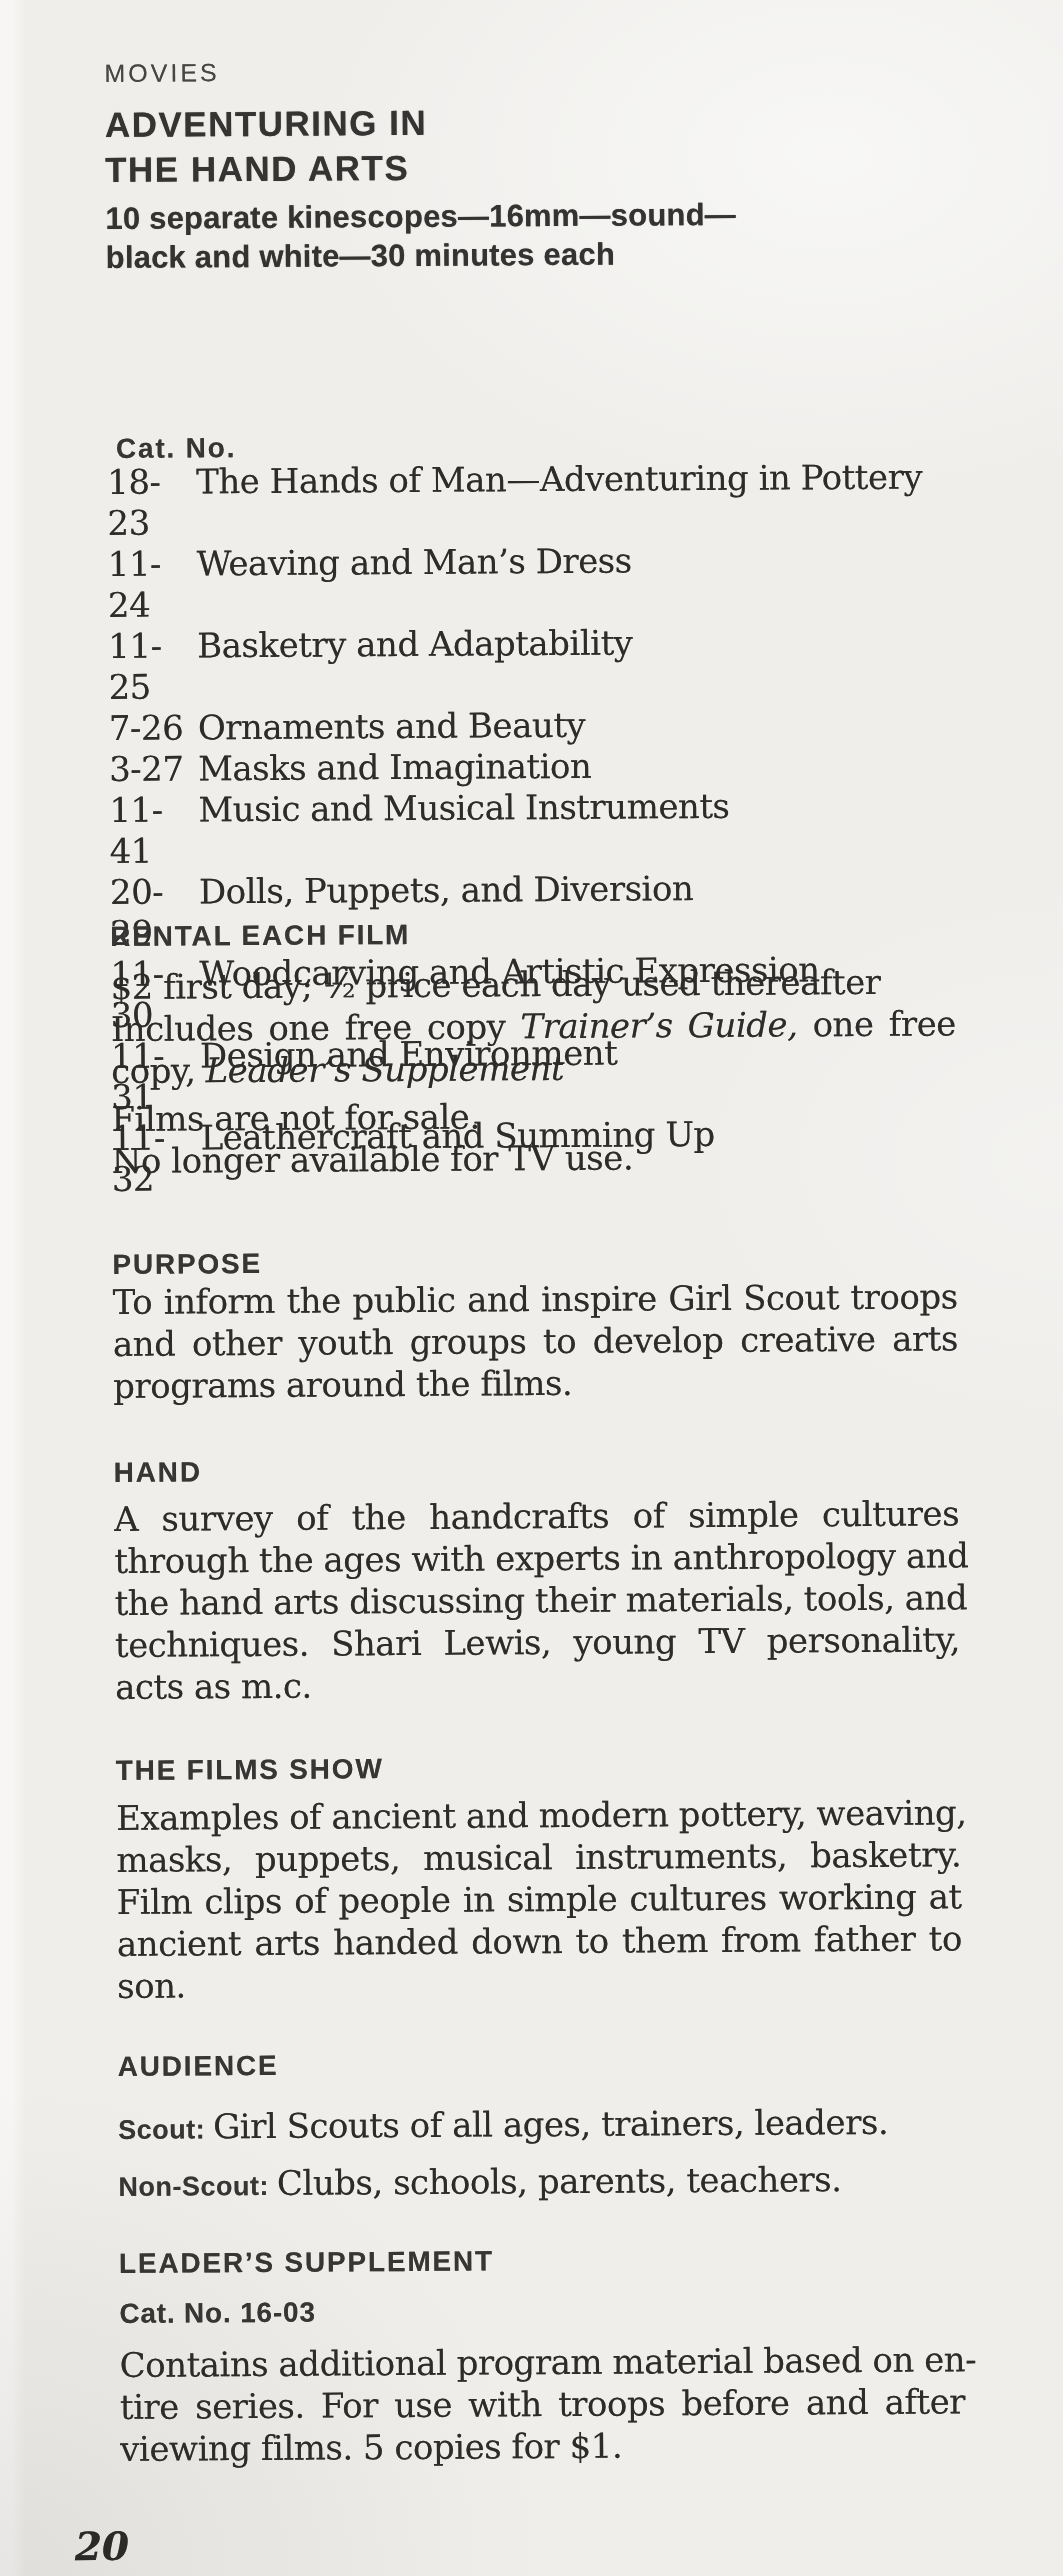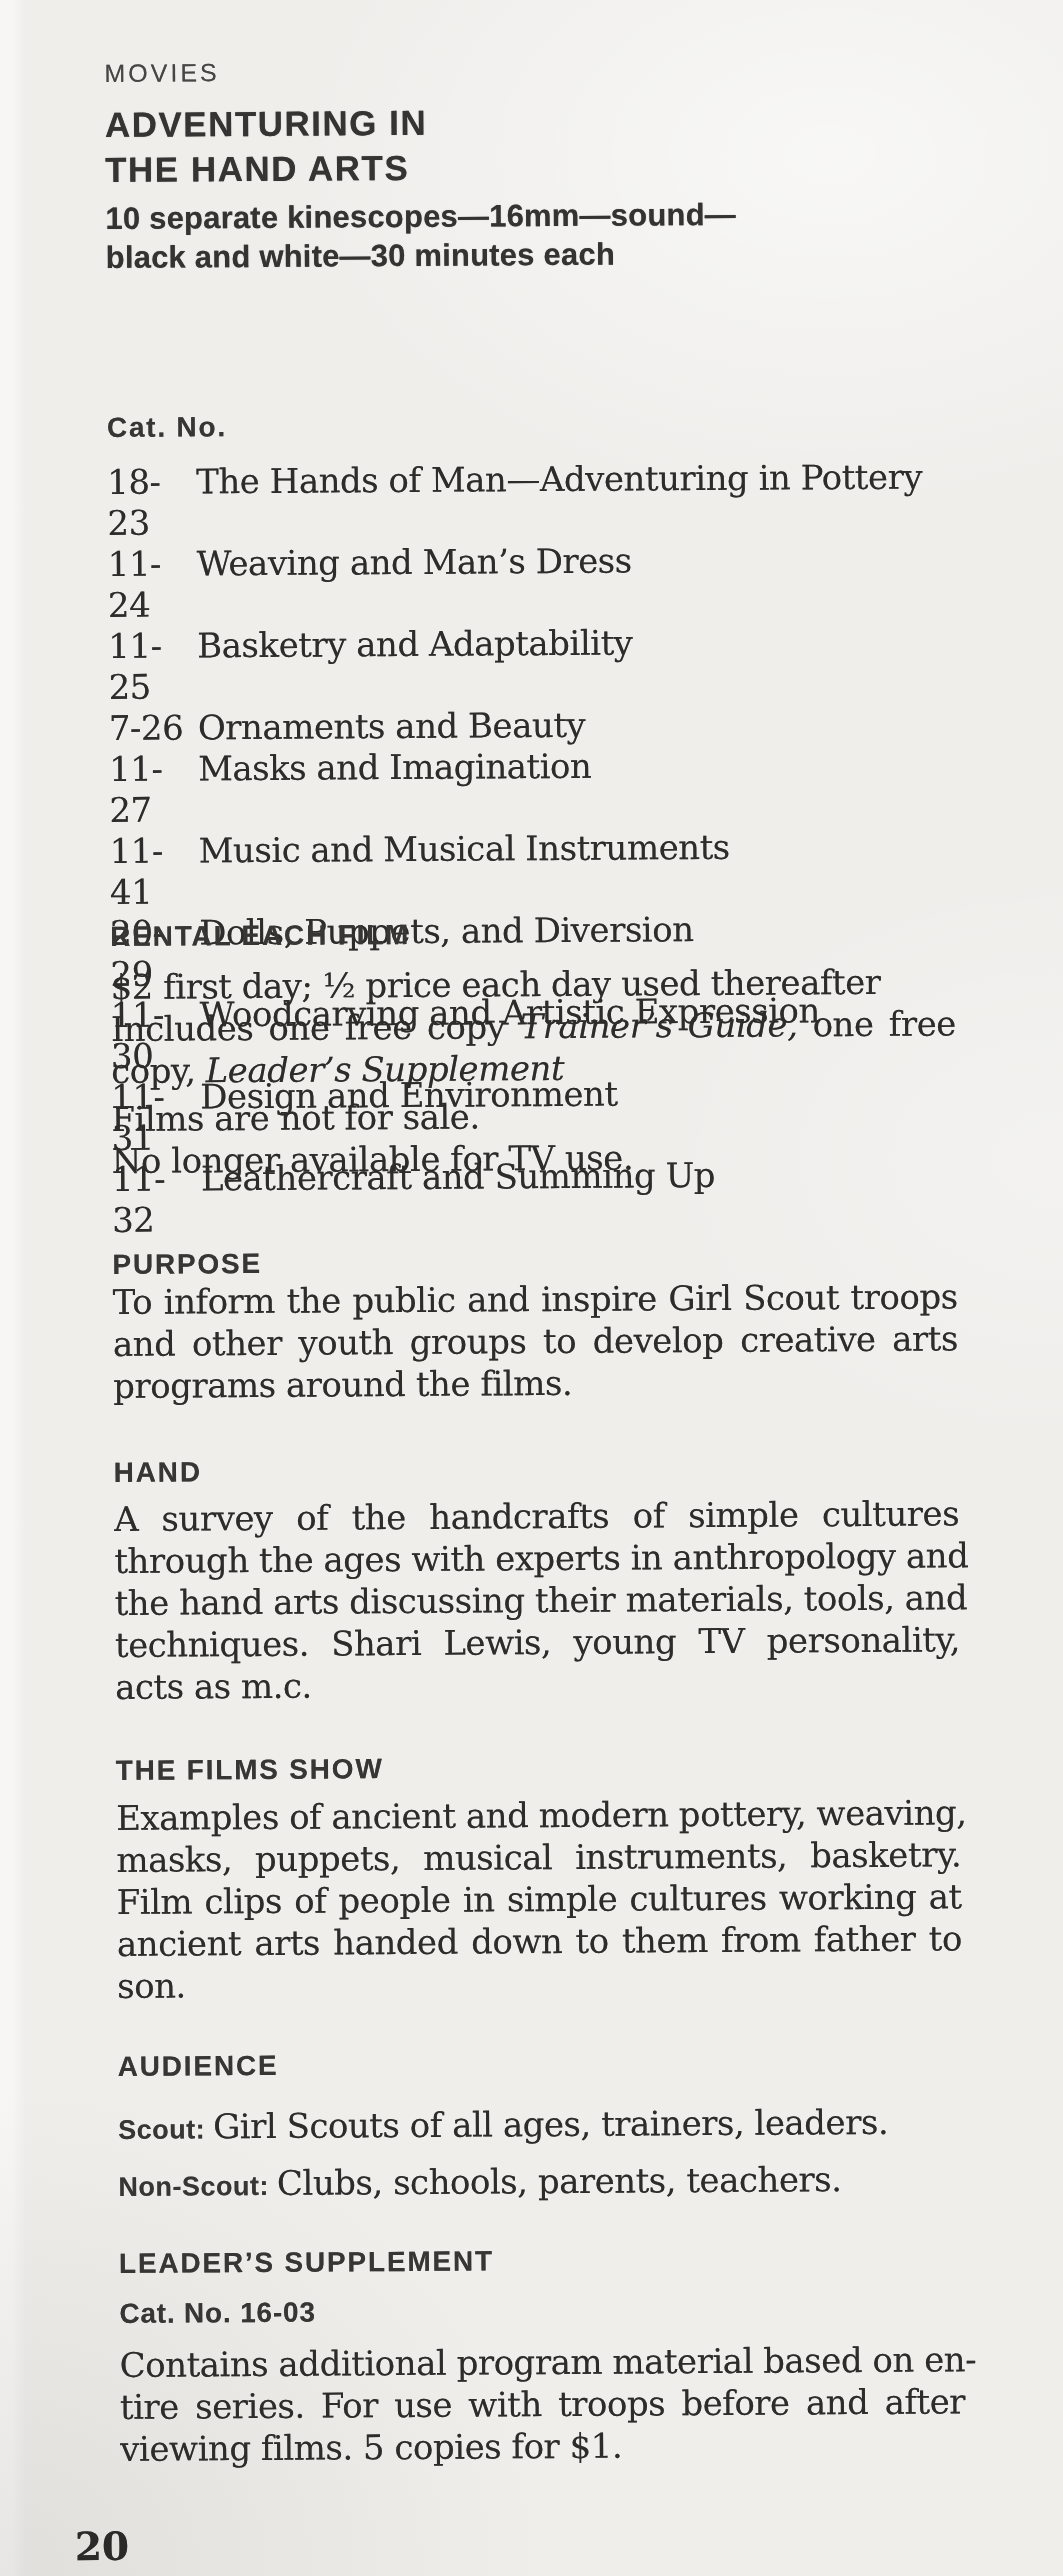--- a/index.html
+++ b/index.html
@@ -73,41 +73,41 @@
   <div id="content">
 
     <div class="abs kicker" style="top:59px;">MOVIES</div>
     <div class="abs title" style="top:105px;">ADVENTURING IN</div>
     <div class="abs title" style="top:150px;">THE HAND ARTS</div>
     <div class="abs subtitle" style="top:199px;">
       <div>10 separate kinescopes—16mm—sound—</div>
       <div>black and white—30 minutes each</div>
     </div>
 
-    <div class="abs h" style="top:412px;">Cat. No.</div>
+    <div class="abs h" style="top:433px;margin-left:9px;">Cat. No.</div>
 
     <div class="abs list" style="top:462px;width:845px;">
       <div class="film-row">
         <span class="film-no">18-23</span>
           <span class="film-title">The Hands of Man—Adventuring in Pottery</span>
       </div>
       <div class="film-row">
         <span class="film-no">11-24</span>
           <span class="film-title">Weaving and Man’s Dress</span>
       </div>
       <div class="film-row">
         <span class="film-no">11-25</span>
           <span class="film-title">Basketry and Adaptability</span>
       </div>
       <div class="film-row">
         <span class="film-no">7-26</span>
           <span class="film-title">Ornaments and Beauty</span>
       </div>
       <div class="film-row">
-        <span class="film-no">11-27</span>
+        <span class="film-no">3-27</span>
           <span class="film-title">Masks and Imagination</span>
       </div>
       <div class="film-row">
         <span class="film-no">11-41</span>
           <span class="film-title">Music and Musical Instruments</span>
       </div>
       <div class="film-row">
         <span class="film-no">20-29</span>
           <span class="film-title">Dolls, Puppets, and Diversion</span>
       </div>
@@ -170,17 +170,17 @@
     </div>
 
     <div class="abs h" style="top:2248px;">LEADER’S SUPPLEMENT</div>
     <div class="abs h" style="top:2298px;letter-spacing:0.8px;">Cat. No. 16-03</div>
     <div class="abs body" style="top:2344px;width:845px;">
       <div class="jline">Contains additional program material based on en-</div>
       <div class="jline">tire series. For use with troops before and after</div>
       <div class="line">viewing films. 5 copies for $1.</div>
     </div>
 
-    <div class="abs pageno" style="top:2523px;left:-46px;">20</div>
+    <div class="abs pageno" style="top:2523px;left:-46px;font-style:italic;">20</div>
 
   </div>
 </div>
 
 
 </body></html>

